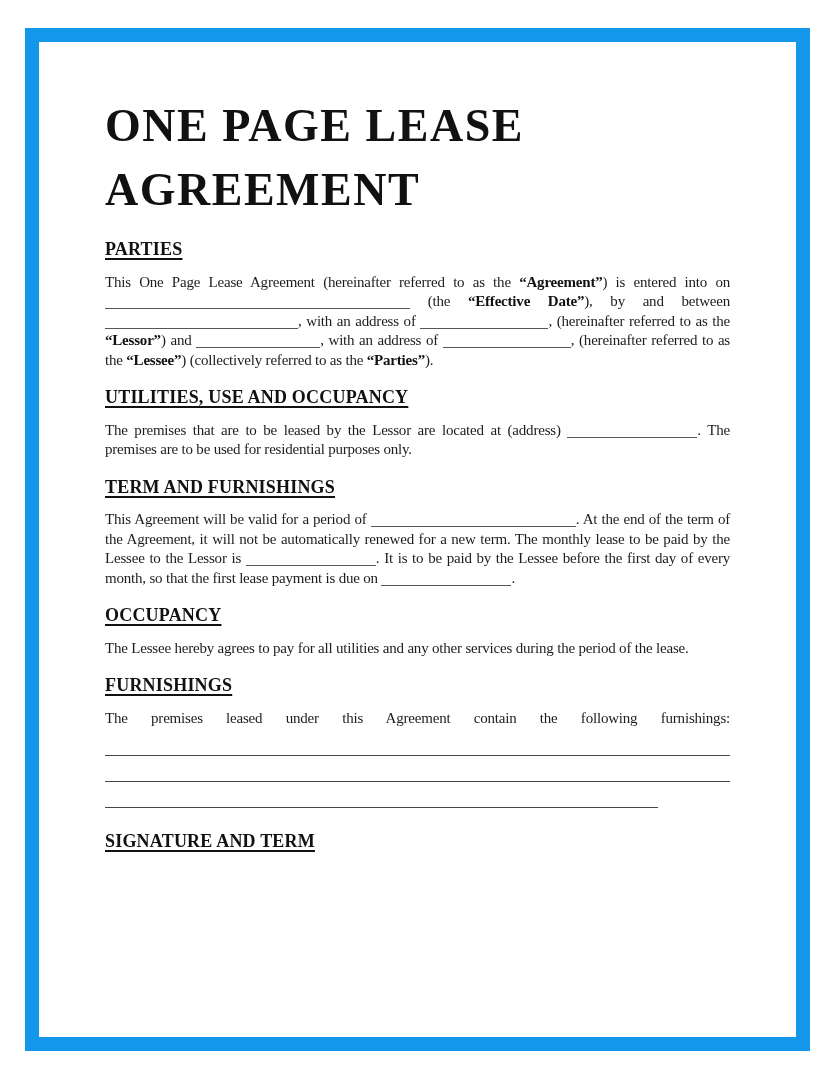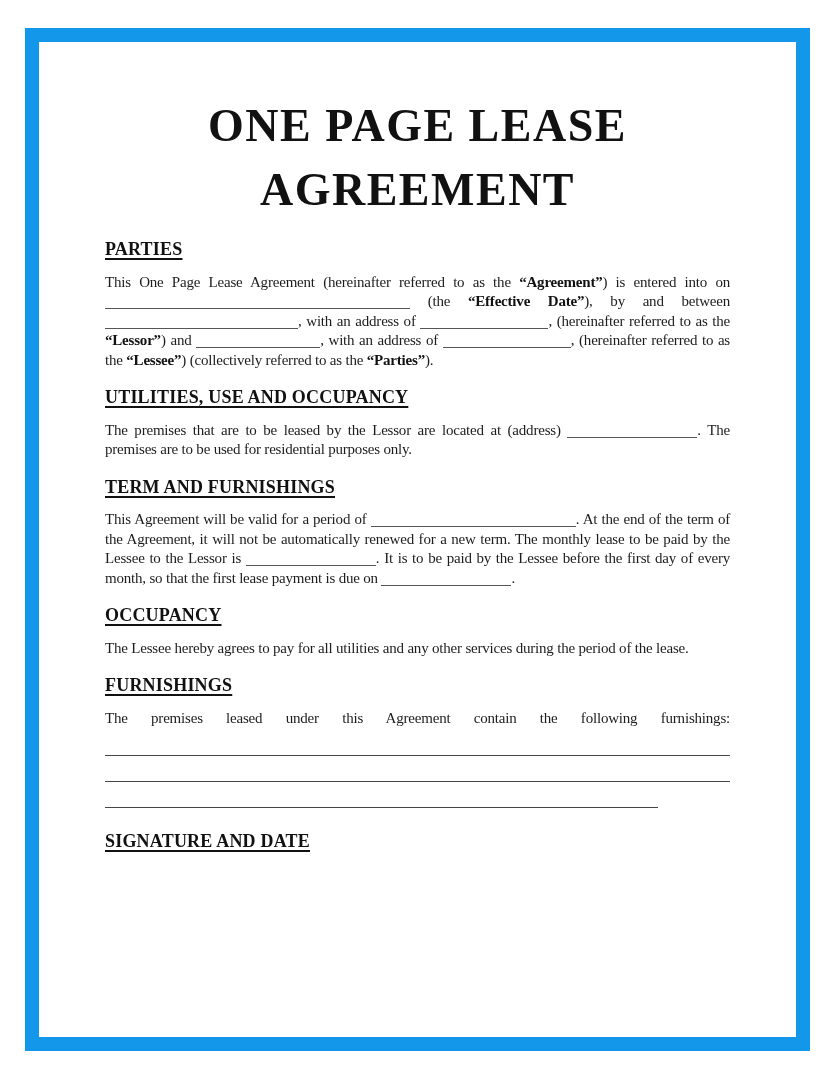--- a/index.html
+++ b/index.html
@@ -28,21 +28,20 @@
     height: 100%;
     padding: 52px 66px 0 66px;
     color: #1c1c1c;
     font-size: 15px;
     line-height: 19.5px;
     letter-spacing: -0.2px;
     overflow: hidden;
   }
   h1.doc-title {
     margin: 0 0 10px 0;
-    text-align: center;
     font-size: 46px;
     line-height: 64px;
     letter-spacing: 1.5px;
     font-weight: bold;
     color: #111111;
   }
   h2.sec-heading {
     font-size: 18px;
     font-weight: bold;
     margin: 18px 0 13px 0;
@@ -105,17 +104,17 @@
       <h2 class="sec-heading">OCCUPANCY</h2>
       <p class="body-par"><span>The Lessee hereby agrees to pay for all utilities and any other services during the period of the lease.</span></p>
     </section>
 
     <section>
       <h2 class="sec-heading">FURNISHINGS</h2>
       <p class="body-par"><span>The premises leased under this Agreement contain the following furnishings:</span><span class="fline"></span><span class="fline mid"></span><span class="fline short"></span></p>
     </section>
 
     <section>
-      <h2 class="sec-heading">SIGNATURE AND DATE</h2>
+      <h2 class="sec-heading">SIGNATURE AND TERM</h2>
     </section>
 
   </div>
 </div>
 
 </body></html>

